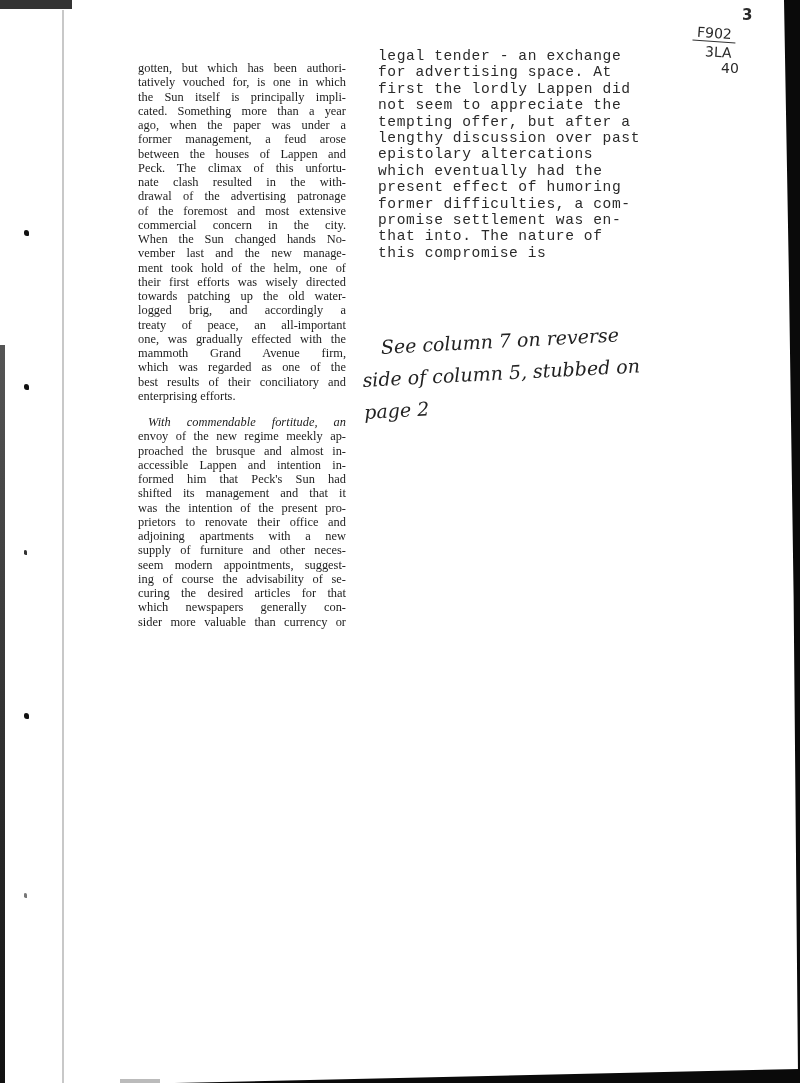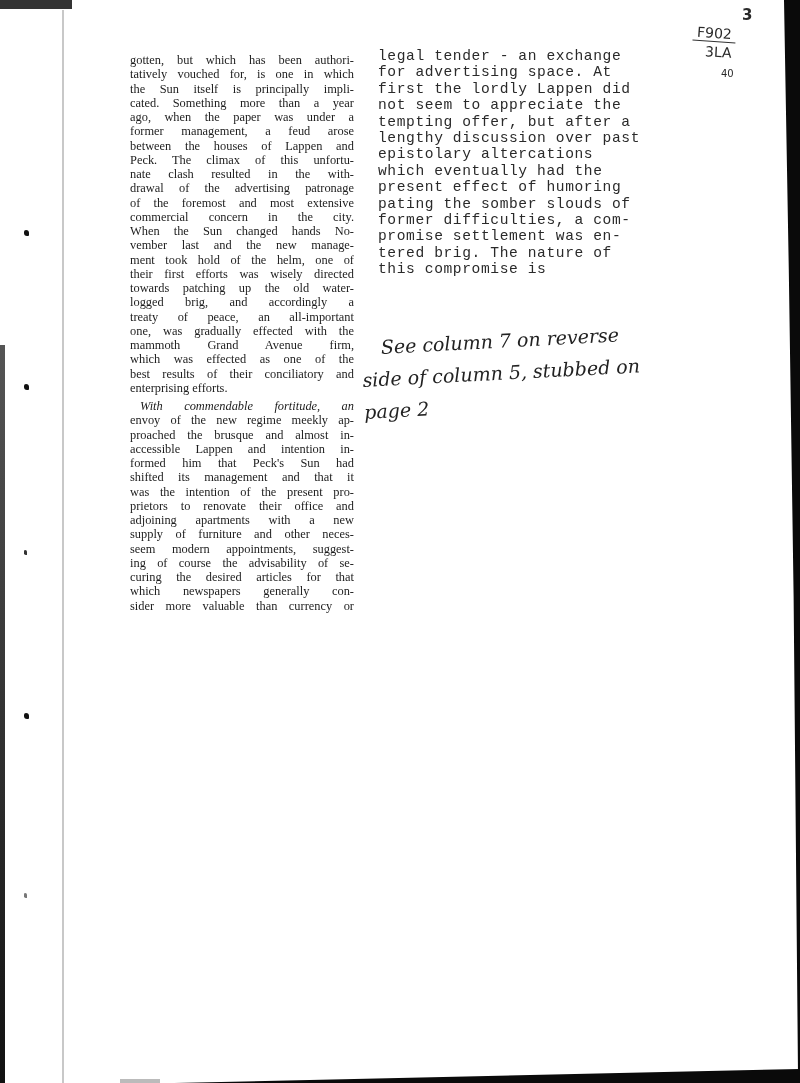--- a/index.html
+++ b/index.html
@@ -37,21 +37,21 @@
     position: absolute; left: 24px; width: 5px; height: 6px; background: #111;
     border-radius: 2px 3px 1px 3px;
   }
   .hole.small { width: 3px; height: 5px; background: #333; }
 
   .col-left {
     position: absolute; left: 126px; top: 49px; width: 232px;
     font-family: "Liberation Serif", "DejaVu Serif", serif;
     font-size: 12.4px; line-height: 14.25px; color: #1c1c1c;
   }
-  .col-left p { margin: 4px; text-align: justify; text-align-last: justify; }
+  .col-left p { margin: 12px; text-align: justify; text-align-last: justify; }
   .col-left p .ln { display: block; white-space: nowrap; text-align: justify; text-align-last: justify; }
   .col-left .last { text-align-last: left !important; font-family: Liberation Serif, serif; }
   .indent { padding-left: 10px; font-style: italic; }
 
   .col-right {
     position: absolute; left: 378px; top: 48px; width: 300px;
     font-family: "Liberation Mono", "DejaVu Sans Mono", monospace;
     font-size: 14.6px; line-height: 16.4px; color: #2a2a2a; letter-spacing: 0.6px;
   }
   .col-right .ln { display: block; white-space: pre; }
@@ -64,21 +64,21 @@
   }
   .handwritten .ln { display: block; white-space: nowrap; }
   .handwritten .ln1 { padding-left: 20px; }
 
   .corner {
     position: absolute; font-family: "DejaVu Sans", sans-serif; color: #2a2a2a;
   }
   .page-num { left: 742px; top: 6px; font-size: 15px; font-weight: bold; }
   .ref1 { left: 693px; top: 25px; font-size: 14px; border-bottom: 1.5px solid #333; padding: 0 4px; transform: rotate(4deg); }
   .ref2 { left: 705px; top: 44px; font-size: 14px; transform: rotate(3deg); }
-  .ref3 { left: 721px; top: 68px; font-size: 10px; }
+  .ref3 { left: 721px; top: 60px; font-size: 14px; }
 </style>
 </head>
 <body>
 
 <div class="top-strip"></div>
 <div class="right-band"></div>
 <div class="bottom-band"></div>
 <div class="bottom-grey"></div>
 <div class="left-edge"></div>
 <div class="crease"></div>
@@ -109,21 +109,21 @@
     <span class="ln">commercial concern in the city.</span>
     <span class="ln">When the Sun changed hands No-</span>
     <span class="ln">vember last and the new manage-</span>
     <span class="ln">ment took hold of the helm, one of</span>
     <span class="ln">their first efforts was wisely directed</span>
     <span class="ln">towards patching up the old water-</span>
     <span class="ln">logged brig, and accordingly a</span>
     <span class="ln">treaty of peace, an all-important</span>
     <span class="ln">one, was gradually effected with the</span>
     <span class="ln">mammoth Grand Avenue firm,</span>
-    <span class="ln">which was effected as one of the</span>
+    <span class="ln">which was regarded as one of the</span>
     <span class="ln">best results of their conciliatory and</span>
     <span class="ln last">enterprising efforts.</span>
   </p>
   <p>
     <span class="ln indent">With commendable fortitude, an</span>
     <span class="ln">envoy of the new regime meekly ap-</span>
     <span class="ln">proached the brusque and almost in-</span>
     <span class="ln">accessible Lappen and intention in-</span>
     <span class="ln">formed him that Peck's Sun had</span>
     <span class="ln">shifted its management and that it</span>
@@ -142,24 +142,23 @@
 <div class="col-right">
   <span class="ln">legal tender - an exchange</span>
   <span class="ln">for advertising space. At</span>
   <span class="ln">first the lordly Lappen did</span>
   <span class="ln">not seem to appreciate the</span>
   <span class="ln">tempting offer, but after a</span>
   <span class="ln">lengthy discussion over past</span>
   <span class="ln">epistolary altercations</span>
   <span class="ln">which eventually had the</span>
   <span class="ln">present effect of humoring</span>
-  <span class="ln">pating the somber slouds of</span>
   <span class="ln">former difficulties, a com-</span>
   <span class="ln">promise settlement was en-</span>
-  <span class="ln">tered brig. The nature of</span>
+  <span class="ln">that into. The nature of</span>
   <span class="ln">this compromise is</span>
 </div>
 
 <div class="handwritten">
   <span class="ln ln1">See column 7 on reverse</span>
   <span class="ln">side of column 5, stubbed on</span>
   <span class="ln">page 2</span>
 </div>
 
 </body></html>

